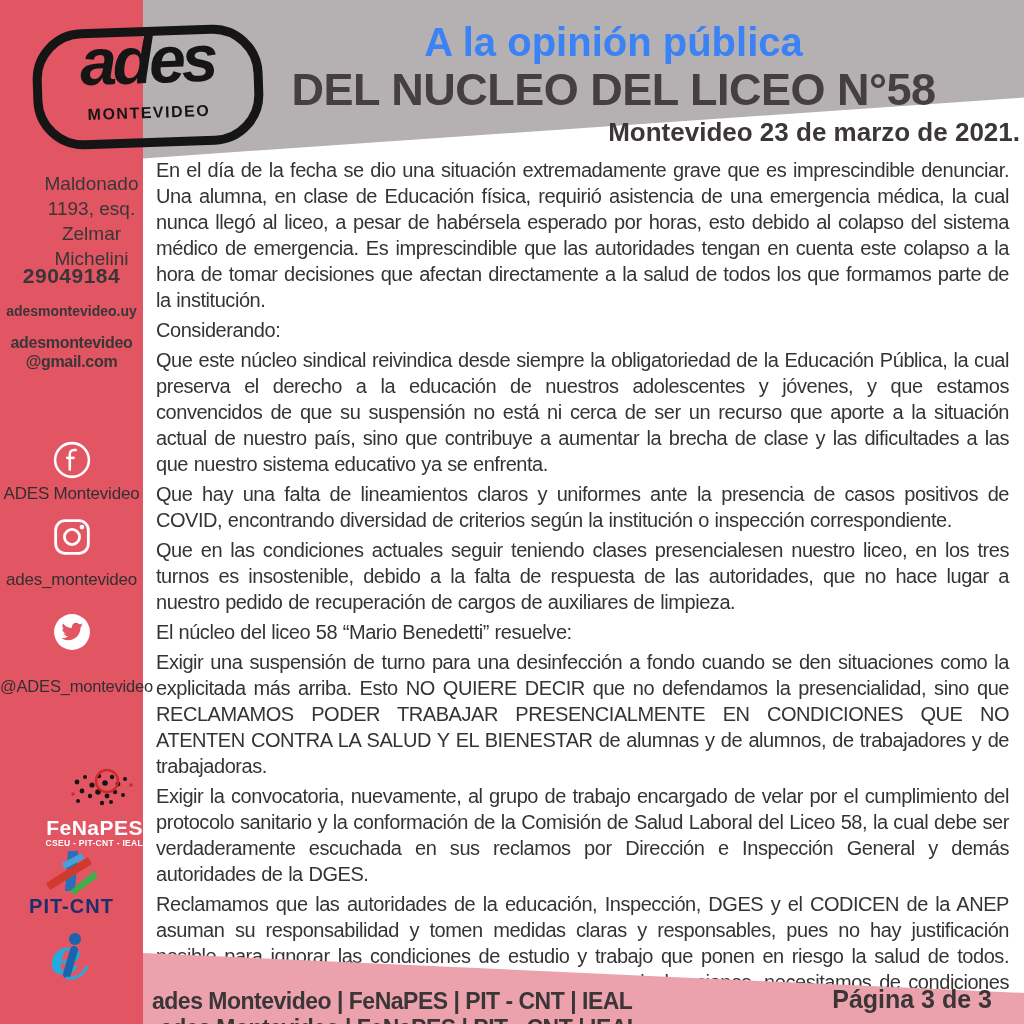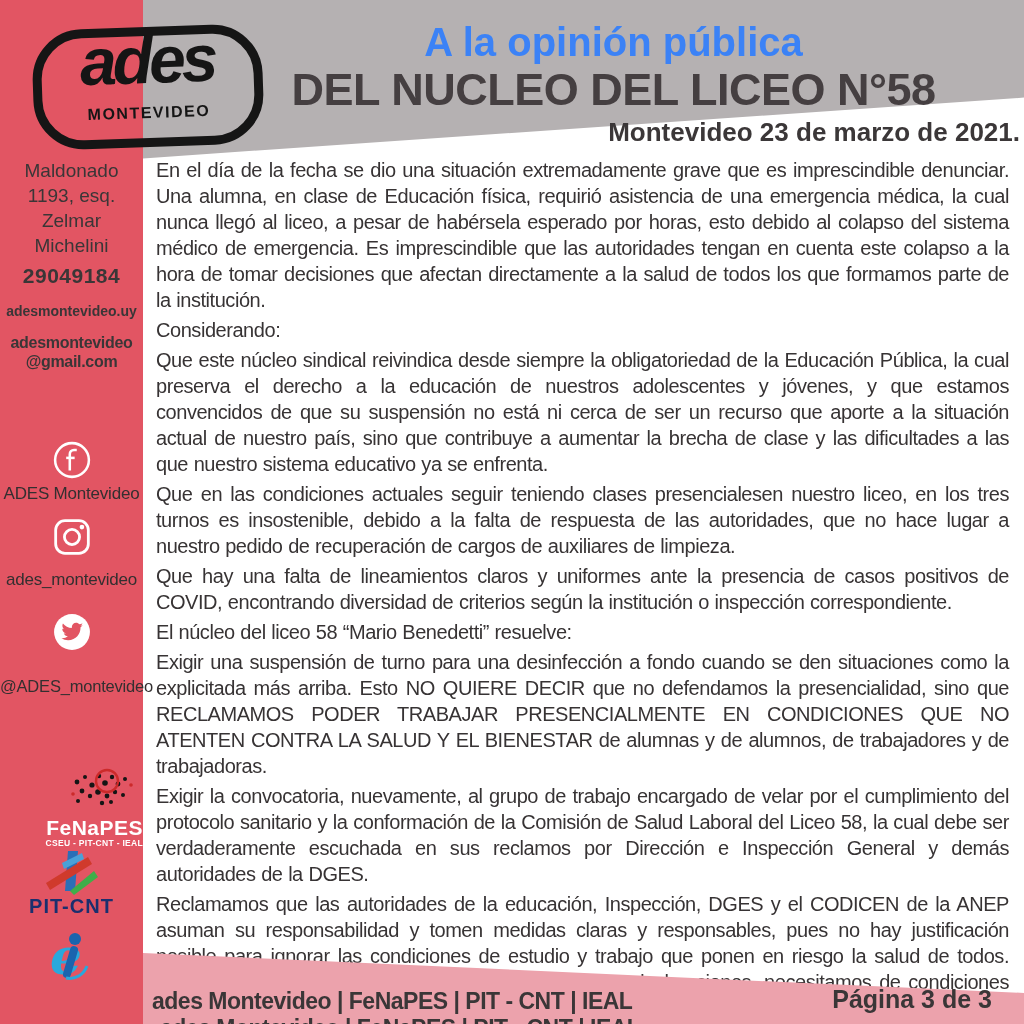--- a/index.html
+++ b/index.html
@@ -28,21 +28,21 @@
           font-weight:bold;color:#453f41;letter-spacing:-0.5px;}
   .date{position:absolute;right:4px;top:117px;font-size:26px;font-weight:bold;color:#3b3738;}
 
   
   .body-text{position:absolute;left:152px;top:153px;width:861px;text-align:justify;
              font-size:20px;line-height:26px;letter-spacing:-0.45px;word-spacing:0.5px;color:#373334;}
   .body-text p{margin:4px;}
 
   
   .sb{position:absolute;left:0;width:143px;text-align:center;color:#3a3637;}
-  .addr{top:158px;font-size:19px;line-height:25px;}
+  .addr{top:171px;font-size:19px;line-height:25px;padding-left:20px;}
   .phone{top:264px;font-size:21px;font-weight:bold;letter-spacing:0.5px;}
   .web{top:303px;font-size:14px;font-weight:bold;}
   .email{top:333px;font-size:16px;line-height:19px;font-weight:bold;letter-spacing:-0.3px;}
   .slabel{font-size:17px;color:#332f30;letter-spacing:-0.2px;}
   .fb-label{top:484px;}
   .ig-label{top:570px;}
   .tw-label{top:677px;font-size:16.5px;}
   .icwrap{position:absolute;left:0;width:143px;display:flex;justify-content:center;}
   .fb-ic{top:441px;} .ig-ic{top:516px;} .tw-ic{top:613px;}
   .fen{top:768px;text-align:right;} .fen-name{font-size:21px;font-weight:bold;color:#ffffff;letter-spacing:0.5px;line-height:20px;}
@@ -71,22 +71,22 @@
   </div>
 
   <div class="title1">A la opinión pública</div>
   <div class="title2">DEL NUCLEO DEL LICEO N°58</div>
   <div class="date">Montevideo 23 de marzo de 2021.</div>
 
   <div class="body-text">
     <p>En el día de la fecha se dio una situación extremadamente grave que es imprescindible denunciar. Una alumna, en clase de Educación física, requirió asistencia de una emergencia médica, la cual nunca llegó al liceo, a pesar de habérsela esperado por horas, esto debido al colapso del sistema médico de emergencia. Es imprescindible que las autoridades tengan en cuenta este colapso a la hora de tomar decisiones que afectan directamente a la salud de todos los que formamos parte de la institución.</p>
     <p>Considerando:</p>
     <p>Que este núcleo sindical reivindica desde siempre la obligatoriedad de la Educación Pública, la cual preserva el derecho a la educación de nuestros adolescentes y jóvenes, y que estamos convencidos de que su suspensión no está ni cerca de ser un recurso que aporte a la situación actual de nuestro país, sino que contribuye a aumentar la brecha de clase y las dificultades a las que nuestro sistema educativo ya se enfrenta.</p>
+    <p>Que hay una falta de lineamientos claros y uniformes ante la presencia de casos positivos de COVID, encontrando diversidad de criterios según la institución o inspección correspondiente.</p>
     <p>Que en las condiciones actuales seguir teniendo clases presencialesen nuestro liceo, en los tres turnos es insostenible, debido a la falta de respuesta de las autoridades, que no hace lugar a nuestro pedido de recuperación de cargos de auxiliares de limpieza.</p>
-    <p>Que hay una falta de lineamientos claros y uniformes ante la presencia de casos positivos de COVID, encontrando diversidad de criterios según la institución o inspección correspondiente.</p>
     <p>El núcleo del liceo 58 “Mario Benedetti” resuelve:</p>
     <p>Exigir una suspensión de turno para una desinfección a fondo cuando se den situaciones como la explicitada más arriba. Esto NO QUIERE DECIR que no defendamos la presencialidad, sino que RECLAMAMOS PODER TRABAJAR PRESENCIALMENTE EN CONDICIONES QUE NO ATENTEN CONTRA LA SALUD Y EL BIENESTAR de alumnas y de alumnos, de trabajadores y de trabajadoras.</p>
     <p>Exigir la convocatoria, nuevamente, al grupo de trabajo encargado de velar por el cumplimiento del protocolo sanitario y la conformación de la Comisión de Salud Laboral del Liceo 58, la cual debe ser verdaderamente escuchada en sus reclamos por Dirección e Inspección General y demás autoridades de la DGES.</p>
     <p>Reclamamos que las autoridades de la educación, Inspección, DGES y el CODICEN de la ANEP asuman su responsabilidad y tomen medidas claras y responsables, pues no hay justificación posible para ignorar las condiciones de estudio y trabajo que ponen en riesgo la salud de todos. Para estudiar y trabajar necesitamos mucho más que declaraciones, necesitamos de condiciones dignas que nos aseguren el encuentro humano y pedagógico, ese que es presencial e imprescindible.</p>
   </div>
 
   <div class="sb addr">
     <div>Maldonado</div>
     <div>1193, esq.</div>
     <div>Zelmar</div>

